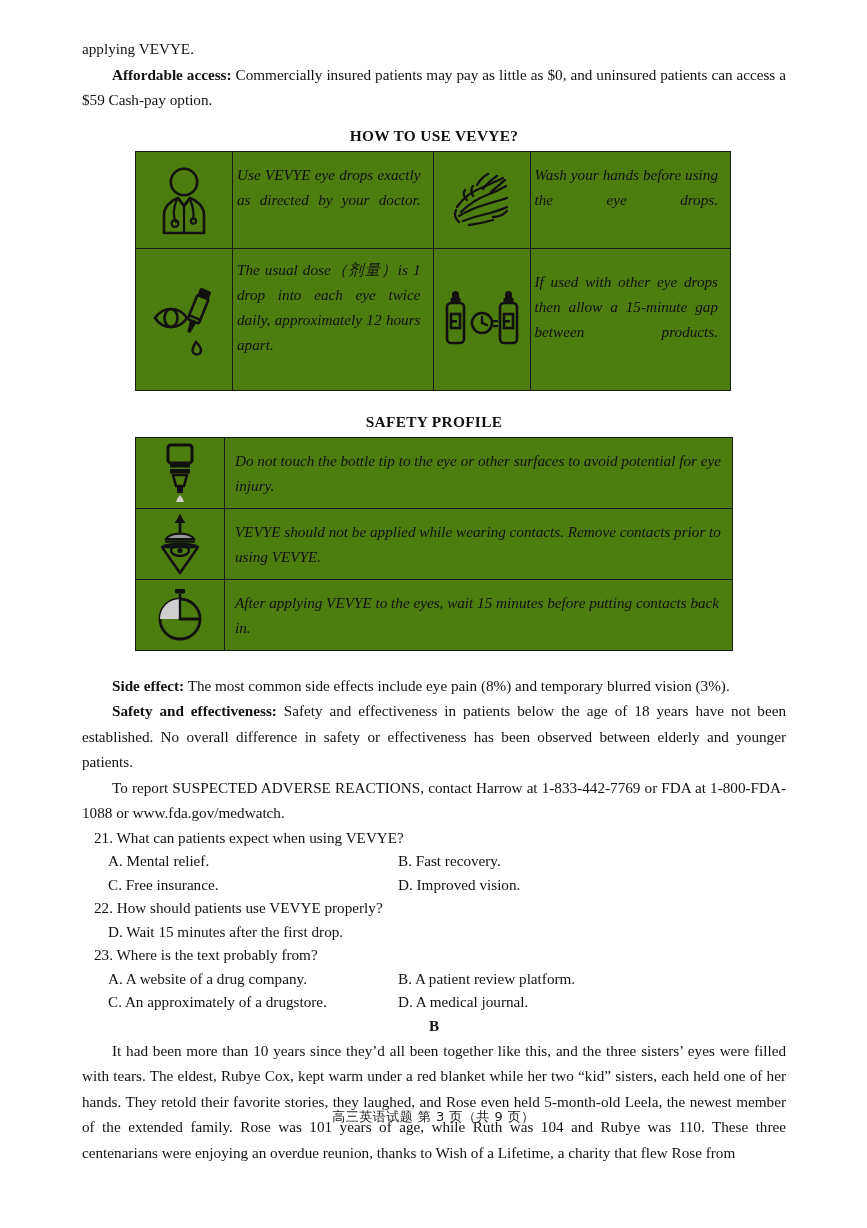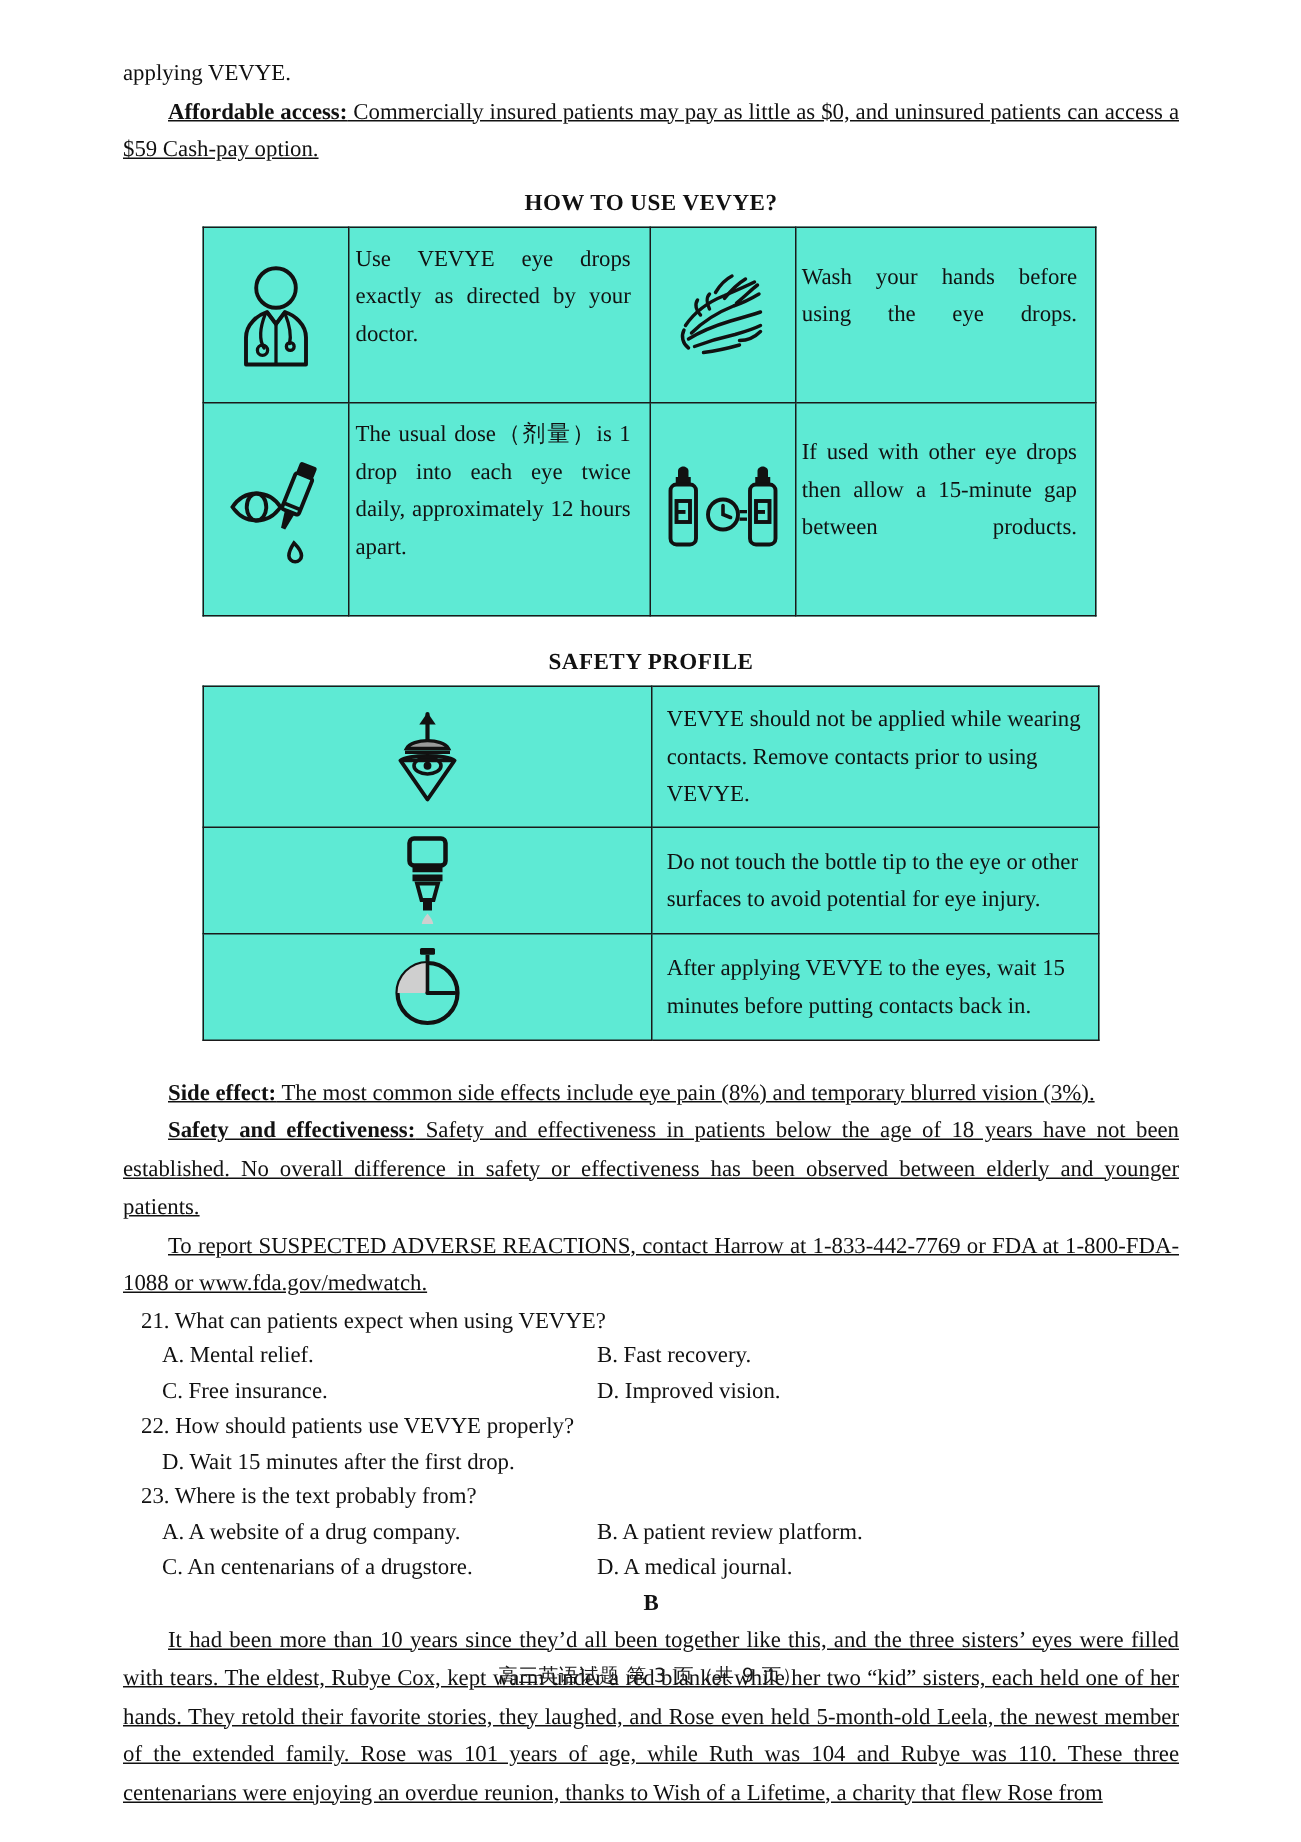--- a/index.html
+++ b/index.html
@@ -29,36 +29,37 @@
     width: 704px;
   }
 
   p.para {
     margin: 0 0 0 0;
     font-size: 15.2px;
     line-height: 25.5px;
     text-align: justify;
     text-justify: inter-word;
   }
-  p.para.indent { text-indent: 30px; text-decoration: underline; }
+  p.para.indent { text-indent: 30px; }
   .b { font-weight: bold; }
 
   .section-title {
     text-align: center;
     font-weight: bold;
     font-size: 15.4px;
     letter-spacing: .3px;
     margin: 0;
   }
 
   
   table.grid {
     border-collapse: collapse;
     table-layout: fixed;
-    background: #5eead4;
+    background: #4d7c0f;
+    font-style: italic;
   }
   table.grid td {
     border: 1.6px solid #1a1a1a;
     vertical-align: middle;
     padding: 0;
   }
   td.icon-cell {
     text-align: center;
     vertical-align: middle;
   }
@@ -228,48 +229,48 @@
       </table>
 
     <div class="sp22"></div>
 
     <div class="section-title">SAFETY PROFILE</div>
     <div class="sp6"></div>
 
     <table class="grid safety" style="width:598px; margin-left:53px;">
       <tbody>
           <tr>
+        <td class="icon-cell" style="width:88px;height:70px;">
+          <svg width="42" height="62" viewBox="0 0 42 62">
+            <rect x="9" y="3" width="24" height="18" rx="3" fill="none" stroke="#111" stroke-width="3"></rect>
+            <rect x="11" y="21" width="20" height="4.5" fill="#111"></rect>
+            <rect x="11" y="27" width="20" height="4.5" fill="#111"></rect>
+            <path d="M14 33 L28 33 L25 44 L17 44 Z" fill="none" stroke="#111" stroke-width="2.6"></path>
+            <rect x="18" y="44" width="6" height="7" fill="#111"></rect>
+            <path d="M21 53 C23.5 56 24.8 58.5 24.8 60 L17.2 60 C17.2 58.5 18.5 56 21 53 Z" fill="#cfcfcf"></path>
+          </svg>
+        </td>
+        <td class="text-cell">Do not touch the bottle tip to the eye or other surfaces to avoid potential for eye injury.</td>
+      </tr>
+      <tr>
         <td class="icon-cell" style="height:70px;">
           <svg width="54" height="62" viewBox="0 0 54 62">
             <path d="M27 20 L27 3" stroke="#111" stroke-width="2.8" stroke-linecap="round" fill="none"></path>
             <path d="M27 2 L21.5 10 L32.5 10 Z" fill="#111"></path>
             <path d="M13 26 C17 19 37 19 41 26 Z" fill="#9a9a9a" stroke="#111" stroke-width="2.2"></path>
             <path d="M12 28.5 L42 28.5" stroke="#111" stroke-width="2.4"></path>
             <path d="M9 34 C15 30 39 30 45 34 L27 60 Z" fill="none" stroke="#111" stroke-width="2.6" stroke-linejoin="round"></path>
             <ellipse cx="27" cy="37.5" rx="9" ry="5.5" fill="none" stroke="#111" stroke-width="2.4"></ellipse>
             <circle cx="27" cy="37.5" r="2.6" fill="#111"></circle>
             <path d="M9 34 L45 34" stroke="#111" stroke-width="2.4"></path>
           </svg>
         </td>
         <td class="text-cell">VEVYE should not be applied while wearing contacts. Remove contacts prior to using VEVYE.</td>
       </tr>
       <tr>
-        <td class="icon-cell" style="width:88px;height:70px;">
-          <svg width="42" height="62" viewBox="0 0 42 62">
-            <rect x="9" y="3" width="24" height="18" rx="3" fill="none" stroke="#111" stroke-width="3"></rect>
-            <rect x="11" y="21" width="20" height="4.5" fill="#111"></rect>
-            <rect x="11" y="27" width="20" height="4.5" fill="#111"></rect>
-            <path d="M14 33 L28 33 L25 44 L17 44 Z" fill="none" stroke="#111" stroke-width="2.6"></path>
-            <rect x="18" y="44" width="6" height="7" fill="#111"></rect>
-            <path d="M21 53 C23.5 56 24.8 58.5 24.8 60 L17.2 60 C17.2 58.5 18.5 56 21 53 Z" fill="#cfcfcf"></path>
-          </svg>
-        </td>
-        <td class="text-cell">Do not touch the bottle tip to the eye or other surfaces to avoid potential for eye injury.</td>
-      </tr>
-      <tr>
         <td class="icon-cell" style="height:70px;">
           <svg width="56" height="58" viewBox="0 0 56 58">
             <rect x="23" y="3" width="10" height="4.5" rx="1" fill="#111"></rect>
             <path d="M28 7.5 L28 12" stroke="#111" stroke-width="2.6"></path>
             <circle cx="28" cy="33" r="20" fill="none" stroke="#111" stroke-width="2.8"></circle>
             <path d="M28 33 L28 13 A20 20 0 0 0 8 33 Z" fill="#cfcfcf"></path>
             <path d="M28 33 L46 33" stroke="#111" stroke-width="2.8" stroke-linecap="round"></path>
             <path d="M28 33 L28 13" stroke="#111" stroke-width="2.4" stroke-linecap="round"></path>
           </svg>
         </td>
@@ -300,21 +301,21 @@
     <div class="qline opts">
       <div class="opt-b">D. Wait 15 minutes after the first drop.</div>
     </div>
 
     <div class="qline qstem">23. Where is the text probably from?</div>
     <div class="qline opts">
       <div class="opt-a">A. A website of a drug company.</div>
       <div class="opt-b">B. A patient review platform.</div>
     </div>
     <div class="qline opts">
-      <div class="opt-a">C. An centenarians of a drugstore.</div>
+      <div class="opt-a">C. An approximately of a drugstore.</div>
       <div class="opt-b">D. A medical journal.</div>
     </div>
 
     <div class="center-letter">B</div>
     <p class="para indent">It had been more than 10 years since they’d all been together like this, and the three sisters’ eyes were filled with tears. The eldest, Rubye Cox, kept warm under a red blanket while her two “kid” sisters, each held one of her hands. They retold their favorite stories, they laughed, and Rose even held 5-month-old Leela, the newest member of the extended family. Rose was 101 years of age, while Ruth was 104 and Rubye was 110. These three centenarians were enjoying an overdue reunion, thanks to Wish of a Lifetime, a charity that flew Rose from</p>
 
   </div>
 
   <div class="footer">
     <span class="cn">高三英语试题 第 3 页（共 9 页）</span>

